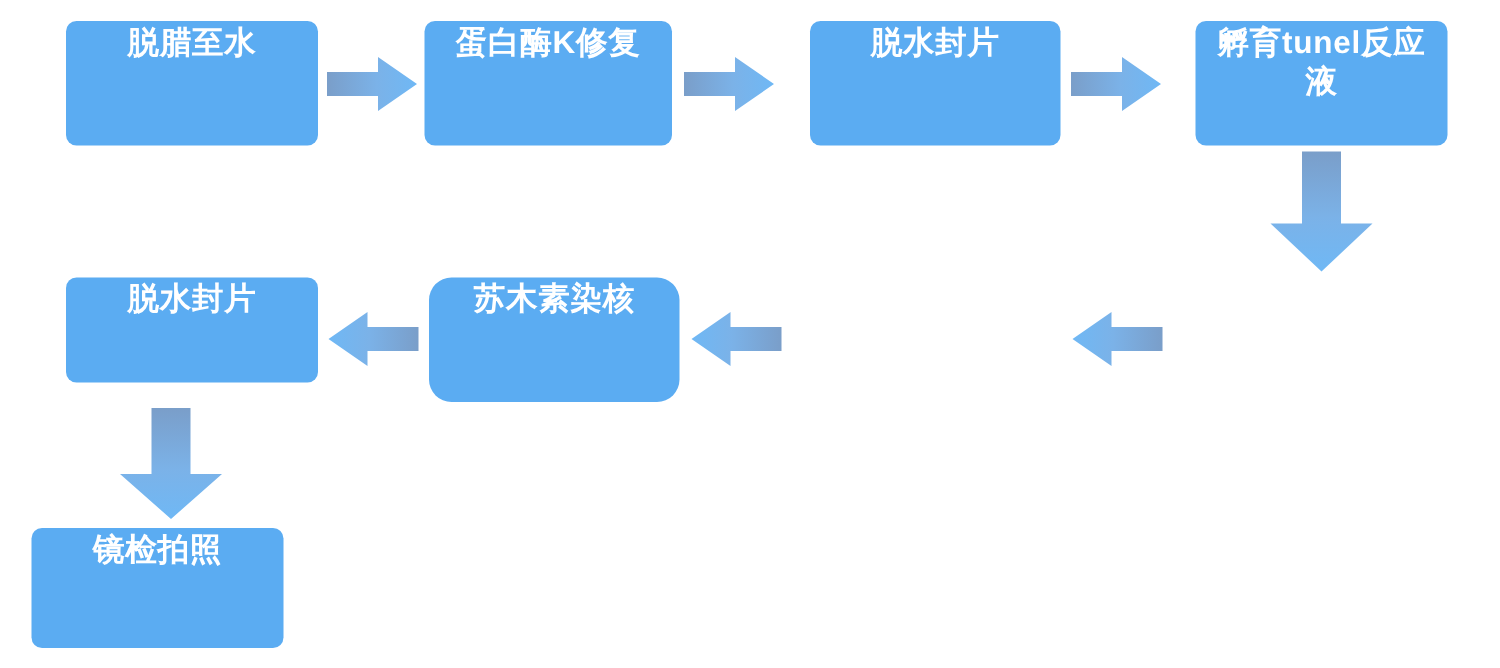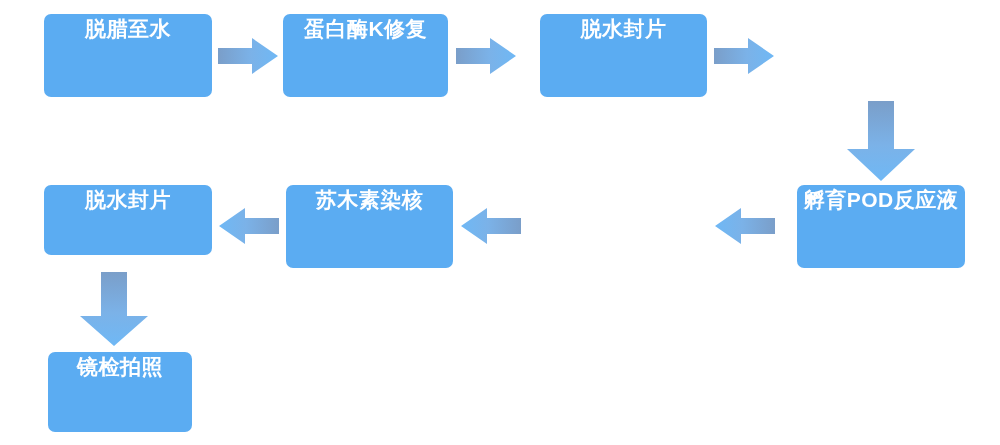--- a/index.html
+++ b/index.html
@@ -99,61 +99,61 @@
   <div class="node" style="left:540px; top:14px; width:167px; height:83px;">
     <span class="label">脱水封片</span>
   </div>
 
   <div class="arrow" style="left:714px; top:38px; width:60px; height:36px;">
     <svg viewBox="0 0 60 36" preserveAspectRatio="none">
       <polygon points="0,10 34,10 34,0 60,18 34,36 34,26 0,26" fill="url(#gradRight)"></polygon>
     </svg>
   </div>
 
+  <div class="node" style="left:797px; top:14px; width:168px; height:83px;">
+    <span class="label">孵育tunel反应液</span>
+  </div>
 
   <div class="arrow" style="left:847px; top:101px; width:68px; height:80px;">
     <svg viewBox="0 0 68 80" preserveAspectRatio="none">
       <polygon points="21,0 47,0 47,48 68,48 34,80 0,48 21,48" fill="url(#gradDown)"></polygon>
     </svg>
   </div>
 
-  <div class="node" style="left:797px; top:185px; width:168px; height:83px;">
-    <span class="label">孵育POD反应液</span>
-  </div>
 
   <div class="arrow" style="left:715px; top:208px; width:60px; height:36px;">
     <svg viewBox="0 0 60 36" preserveAspectRatio="none">
       <polygon points="60,10 26,10 26,0 0,18 26,36 26,26 60,26" fill="url(#gradLeft)"></polygon>
     </svg>
   </div>
 
 
   <div class="arrow" style="left:461px; top:208px; width:60px; height:36px;">
     <svg viewBox="0 0 60 36" preserveAspectRatio="none">
       <polygon points="60,10 26,10 26,0 0,18 26,36 26,26 60,26" fill="url(#gradLeft)"></polygon>
     </svg>
   </div>
 
-  <div class="node" style="left:286px; top:185px; width:167px; height:83px;">
+  <div class="node" style="left:286px; top:185px; width:167px; height:83px;border-radius:15px;">
     <span class="label">苏木素染核</span>
   </div>
 
   <div class="arrow" style="left:219px; top:208px; width:60px; height:36px;">
     <svg viewBox="0 0 60 36" preserveAspectRatio="none">
       <polygon points="60,10 26,10 26,0 0,18 26,36 26,26 60,26" fill="url(#gradLeft)"></polygon>
     </svg>
   </div>
 
   <div class="node" style="left:44px;  top:185px; width:168px; height:70px;">
     <span class="label">脱水封片</span>
   </div>
 
   <div class="arrow" style="left:80px; top:272px; width:68px; height:74px;">
     <svg viewBox="0 0 68 74" preserveAspectRatio="none">
       <polygon points="21,0 47,0 47,44 68,44 34,74 0,44 21,44" fill="url(#gradDown)"></polygon>
     </svg>
   </div>
 
-  <div class="node" style="left:48px;  top:352px; width:144px; height:80px;">
+  <div class="node" style="left:21px;  top:352px; width:168px; height:80px;">
     <span class="label">镜检拍照</span>
   </div>
 
 </div>
 
 </body></html>

